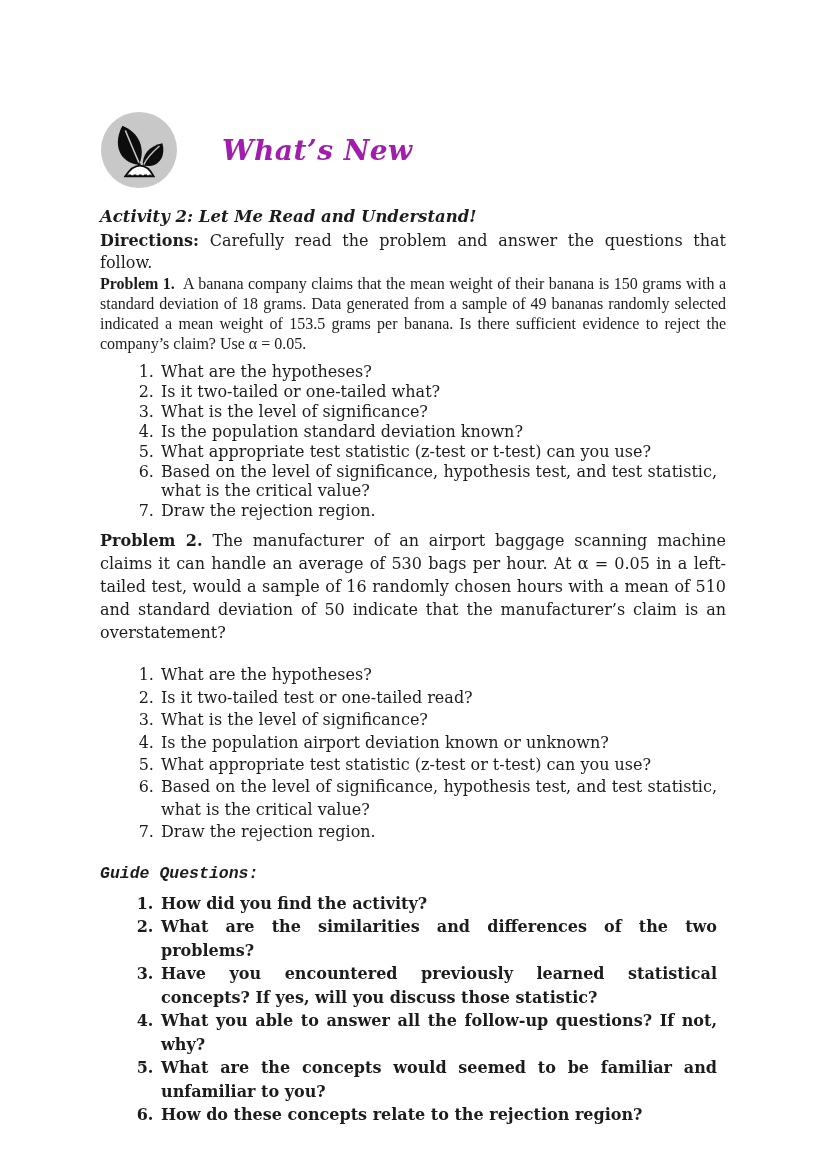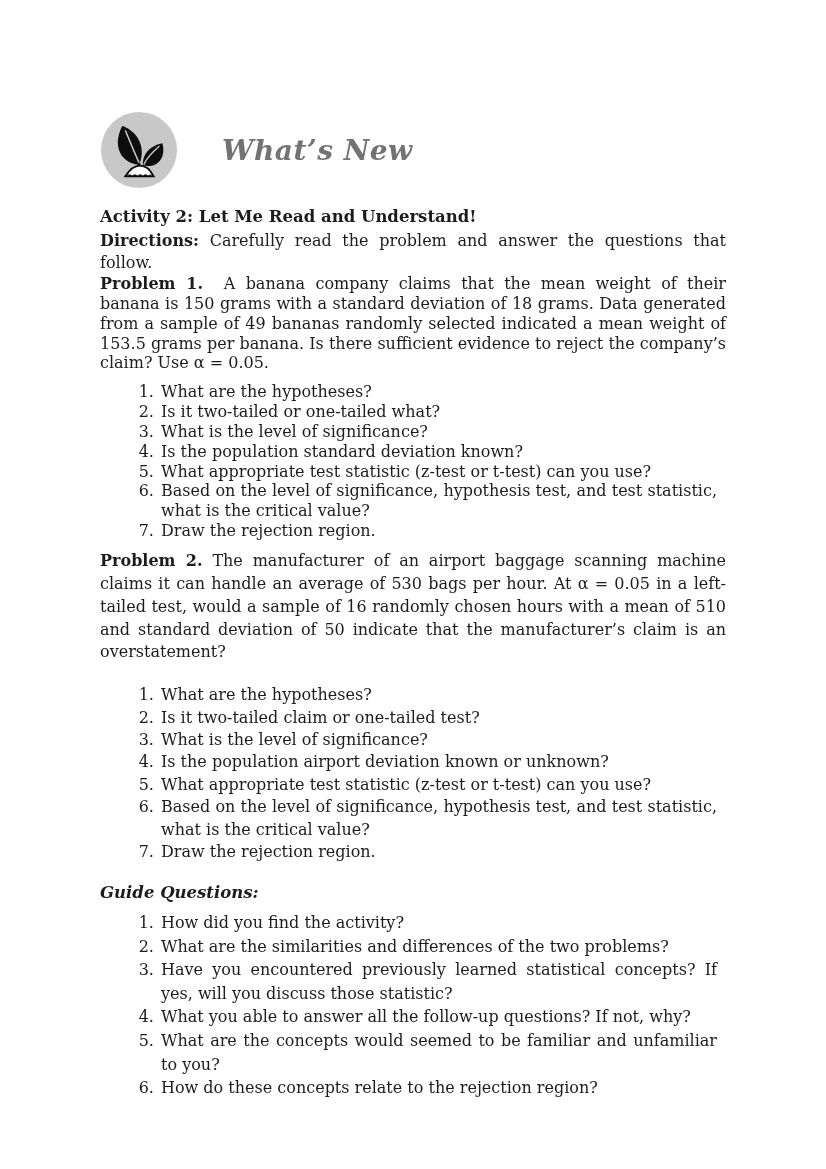--- a/index.html
+++ b/index.html
@@ -27,57 +27,59 @@
   .icon-circle {
     width: 78px; height: 78px;
     flex: 0 0 78px;
   }
   .section-title {
     font-style: italic;
     font-weight: bold;
     font-size: 28px;
     letter-spacing: 0.5px;
     margin: 0 0 0 44px;
-    color: #737373;
+    color: #a21caf;
   }
   
   .activity-title {
     font-size: 16.5px;
     font-weight: bold;
     margin: 10px 0 4px 0;
+    font-style: italic;
   }
   .guide-heading {
     font-size: 16.5px;
     font-weight: bold;
     font-style: italic;
     margin: 20px 0 6px 0;
+    font-family: Liberation Mono, monospace;
   }
   
   .para {
     font-size: 16px;
     text-align: justify;
     margin: 0 0 8px 0;
   }
   .directions-para { line-height: 1.38; margin-bottom: 0; }
-  .p1-para { line-height: 1.24; margin-bottom: 8px; }
+  .p1-para { line-height: 1.24; margin-bottom: 8px; font-family: Liberation Serif, serif; }
   .p2-para { line-height: 1.43; margin-bottom: 20px; }
   .para .lead-label { font-weight: bold; }
   
   ol.q-list {
     margin: 9px;
     padding-left: 50px;
     font-size: 16px;
   }
   ol.q-list li {
     text-align: justify;
     padding-left: 2px;
   }
   ol.list-tight li { line-height: 1.24; }
   ol.list-wide  li { line-height: 1.40; }
-  ol.guide-list li { line-height: 1.47; }
+  ol.guide-list li { line-height: 1.47; font-weight: bold; }
   .list-1 { margin-bottom: 22px; }
   .list-2 { margin-bottom: 6px; }
 </style>
 </head>
 <body>
 
 <div class="page">
 
   <header class="whats-new-header">
     <div class="icon-circle">
@@ -108,21 +110,21 @@
     <li>Is the population standard deviation known?</li>
     <li>What appropriate test statistic (z-test or t-test) can you use?</li>
     <li>Based on the level of significance, hypothesis test, and test statistic, what is the critical value?</li>
     <li>Draw the rejection region.</li>
   </ol>
 
   <p class="para p2-para"><span class="lead-label">Problem 2.</span> <span>The manufacturer of an airport baggage scanning machine claims it can handle an average of 530 bags per hour. At α = 0.05 in a left-tailed test, would a sample of 16 randomly chosen hours with a mean of 510 and standard deviation of 50 indicate that the manufacturer’s claim is an overstatement?</span></p>
 
   <ol class="q-list list-wide list-2">
     <li>What are the hypotheses?</li>
-    <li>Is it two-tailed claim or one-tailed test?</li>
+    <li>Is it two-tailed test or one-tailed read?</li>
     <li>What is the level of significance?</li>
     <li>Is the population airport deviation known or unknown?</li>
     <li>What appropriate test statistic (z-test or t-test) can you use?</li>
     <li>Based on the level of significance, hypothesis test, and test statistic, what is the critical value?</li>
     <li>Draw the rejection region.</li>
   </ol>
 
   <h3 class="guide-heading">Guide Questions:</h3>
 
   <ol class="q-list guide-list">

